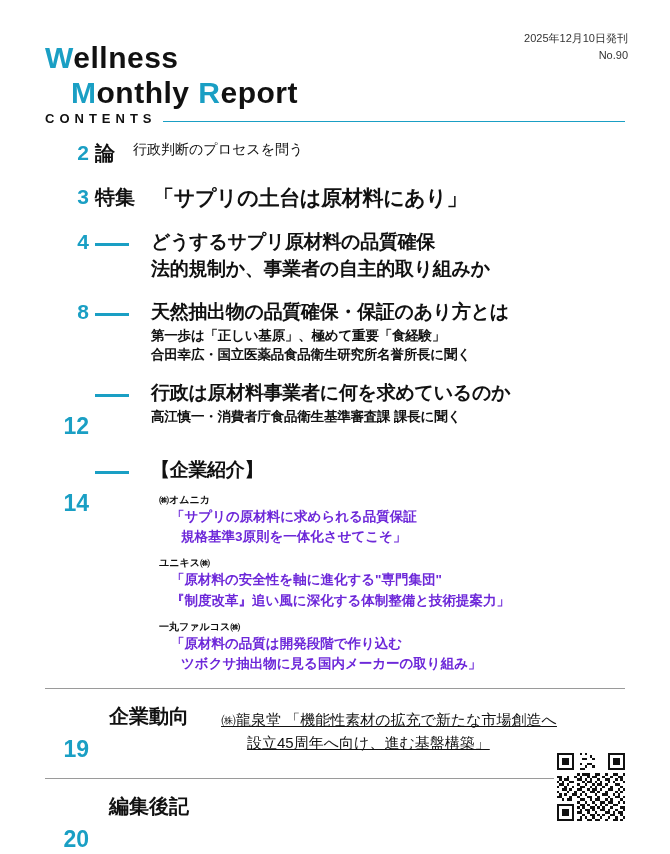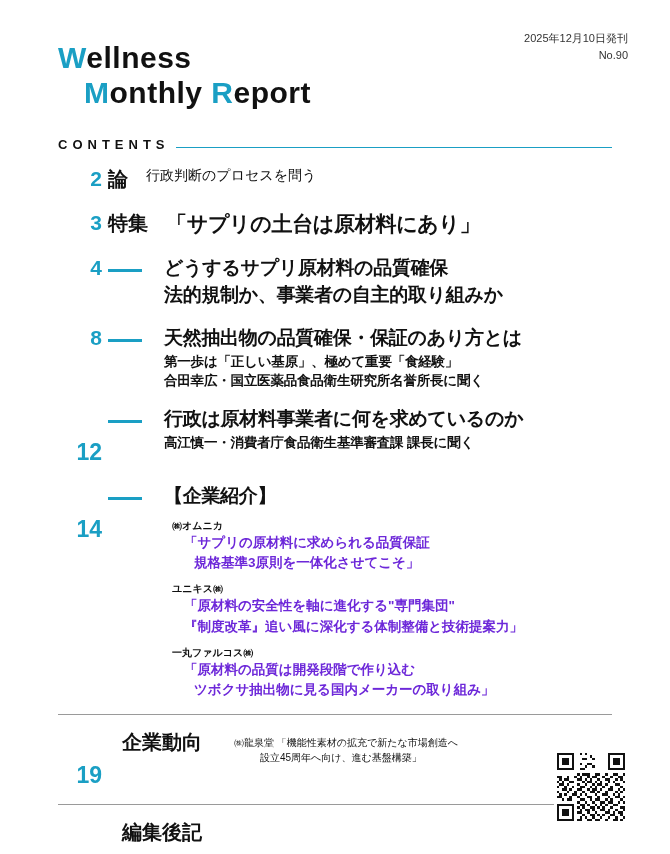--- a/index.html
+++ b/index.html
@@ -12,21 +12,21 @@
     background: #ffffff;
     font-family: "Liberation Sans", sans-serif;
     color: #111111;
     overflow: hidden;
   }
   .page {
     position: relative;
     width: 670px;
     height: 854px;
     box-sizing: border-box;
-    padding: 0 58px;
+    padding: 0 45px;
   }
 
   
   .issue-info {
     position: absolute;
     top: 30px;
     right: 42px;
     text-align: right;
     font-size: 11px;
     color: #333333;
@@ -42,21 +42,21 @@
     line-height: 1.18;
     color: #1a1a1a;
   }
   .mast-line.second {
     padding-left: 26px;
   }
   .cy { color: #1a9fc4; }
   .bk { color: #111111; }
 
   .contents-row {
-    margin-top: 26px;
+    margin-top: 0;
     display: flex;
     align-items: flex-end;
   }
   .contents-label {
     font-size: 13px;
     font-weight: bold;
     letter-spacing: 5px;
     color: #111111;
     white-space: nowrap;
   }
@@ -165,25 +165,26 @@
     background: #9a9a9a;
     margin: 14px 0 0 0;
   }
   .lower-entry {
     display: flex;
     align-items: flex-start;
     margin-top: 14px;
     gap: 14px;
   }
   .lower-note {
-    font-size: 10px;
+    font-size: 15px;
     color: #111111;
     line-height: 1.5;
     padding-top: 6px;
     padding-left: 8px;
+    text-decoration: underline;
   }
   .lower-note .l2 { padding-left: 26px; display: block; }
   .qr-wrap {
     position: absolute;
     right: 42px;
     bottom: 30px;
     width: 74px;
     height: 74px;
     background: #ffffff;
     padding: 0;

